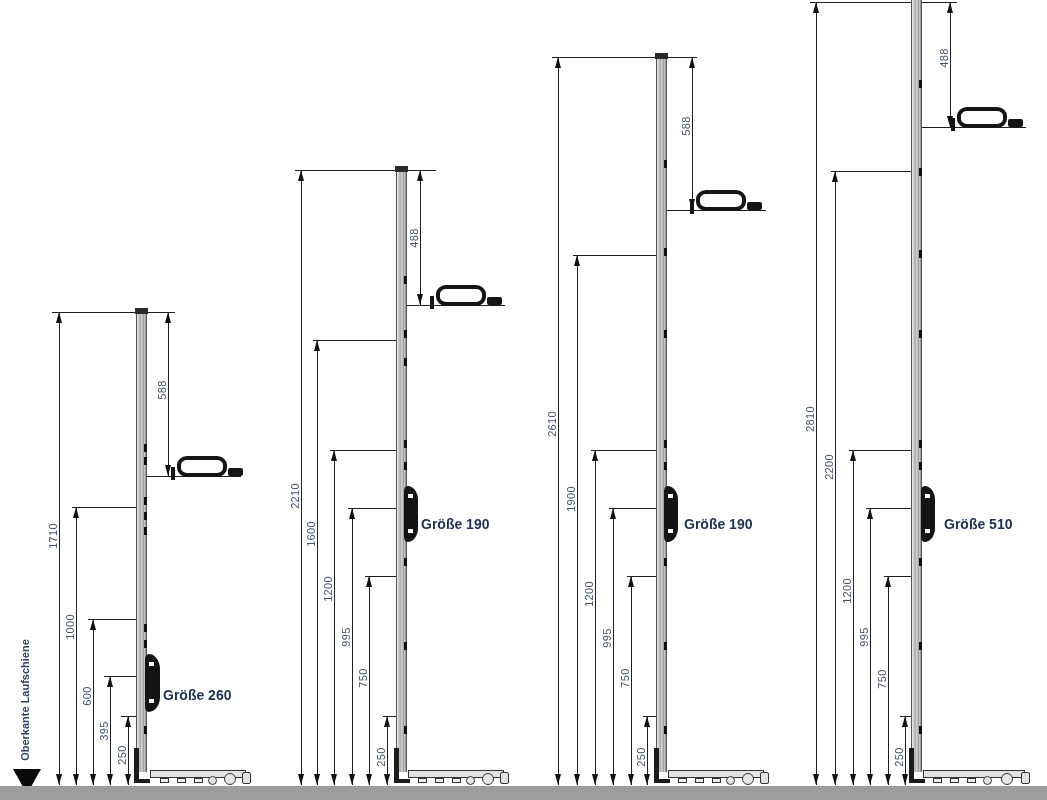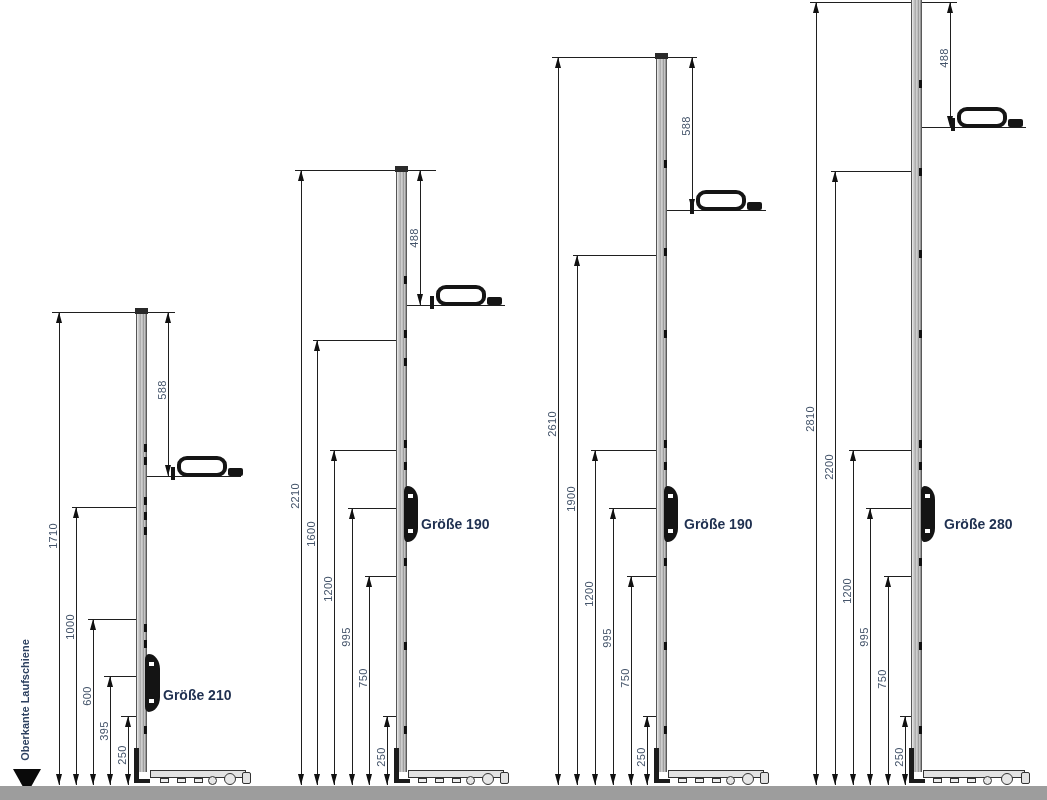--- a/index.html
+++ b/index.html
@@ -109,21 +109,21 @@
   <div class="tick" style="left:144px; top:527px;"></div>
   <div class="tick" style="left:144px; top:624px;"></div>
   <div class="tick" style="left:144px; top:640px;"></div>
   <div class="tick" style="left:144px; top:726px;"></div>
 
   <div class="hbody" style="left:177px; top:456px;"></div>
   <div class="hfoot" style="left:171px; top:467px;"></div>
   <div class="hknob" style="left:228px; top:468px;"></div>
 
   <div class="gear" style="left:145px; top:654px; width:15px; height:58px;"></div>
-  <div class="glabel" style="left:163px; top:687px;">Größe 210</div>
+  <div class="glabel" style="left:163px; top:687px;">Größe 260</div>
 
   <div class="rfootv" style="left:134px; top:748px; height:35px;"></div>
   <div class="rfooth" style="left:134px; top:779px; width:16px;"></div>
   <div class="carr" style="left:150px; top:768px;">
     <div class="cbar"></div>
     <div class="cs" style="left:10px; top:10px;"></div>
     <div class="cs" style="left:27px; top:10px;"></div>
     <div class="cs" style="left:44px; top:10px;"></div>
     <div class="cw" style="left:58px; top:8px;"></div>
     <div class="cw cwbig" style="left:74px; top:5px;"></div>
@@ -328,21 +328,21 @@
   <div class="tick" style="left:919px; top:462px;"></div>
   <div class="tick" style="left:919px; top:558px;"></div>
   <div class="tick" style="left:919px; top:642px;"></div>
   <div class="tick" style="left:919px; top:726px;"></div>
 
   <div class="hbody" style="left:957px; top:107px;"></div>
   <div class="hfoot" style="left:951px; top:118px;"></div>
   <div class="hknob" style="left:1008px; top:119px;"></div>
 
   <div class="gear" style="left:921px; top:486px; width:14px; height:56px;"></div>
-  <div class="glabel" style="left:944px; top:516px;">Größe 280</div>
+  <div class="glabel" style="left:944px; top:516px;">Größe 510</div>
 
   <div class="rfootv" style="left:909px; top:748px; height:35px;"></div>
   <div class="rfooth" style="left:909px; top:779px; width:16px;"></div>
   <div class="carr" style="left:923px; top:768px;">
     <div class="cbar" style="width:102px;"></div>
     <div class="cs" style="left:10px; top:10px;"></div>
     <div class="cs" style="left:27px; top:10px;"></div>
     <div class="cs" style="left:44px; top:10px;"></div>
     <div class="cw" style="left:60px; top:8px;"></div>
     <div class="cw cwbig" style="left:78px; top:5px;"></div>

